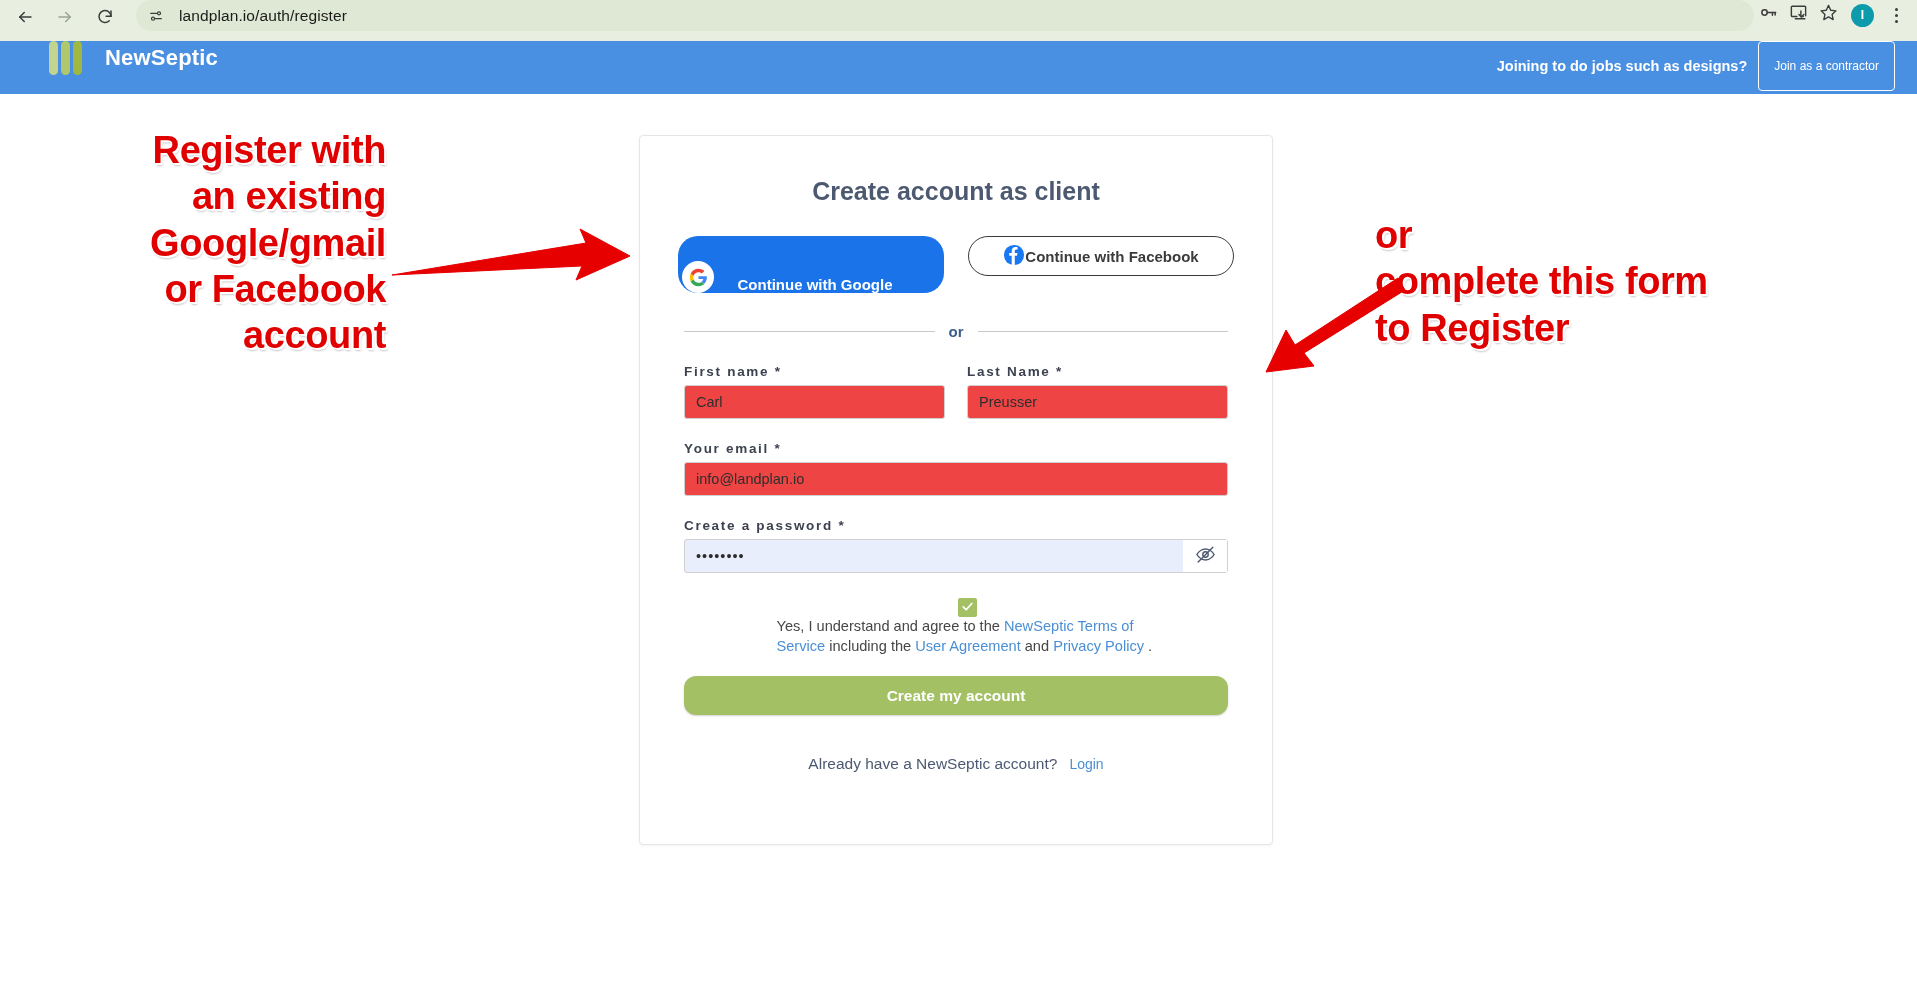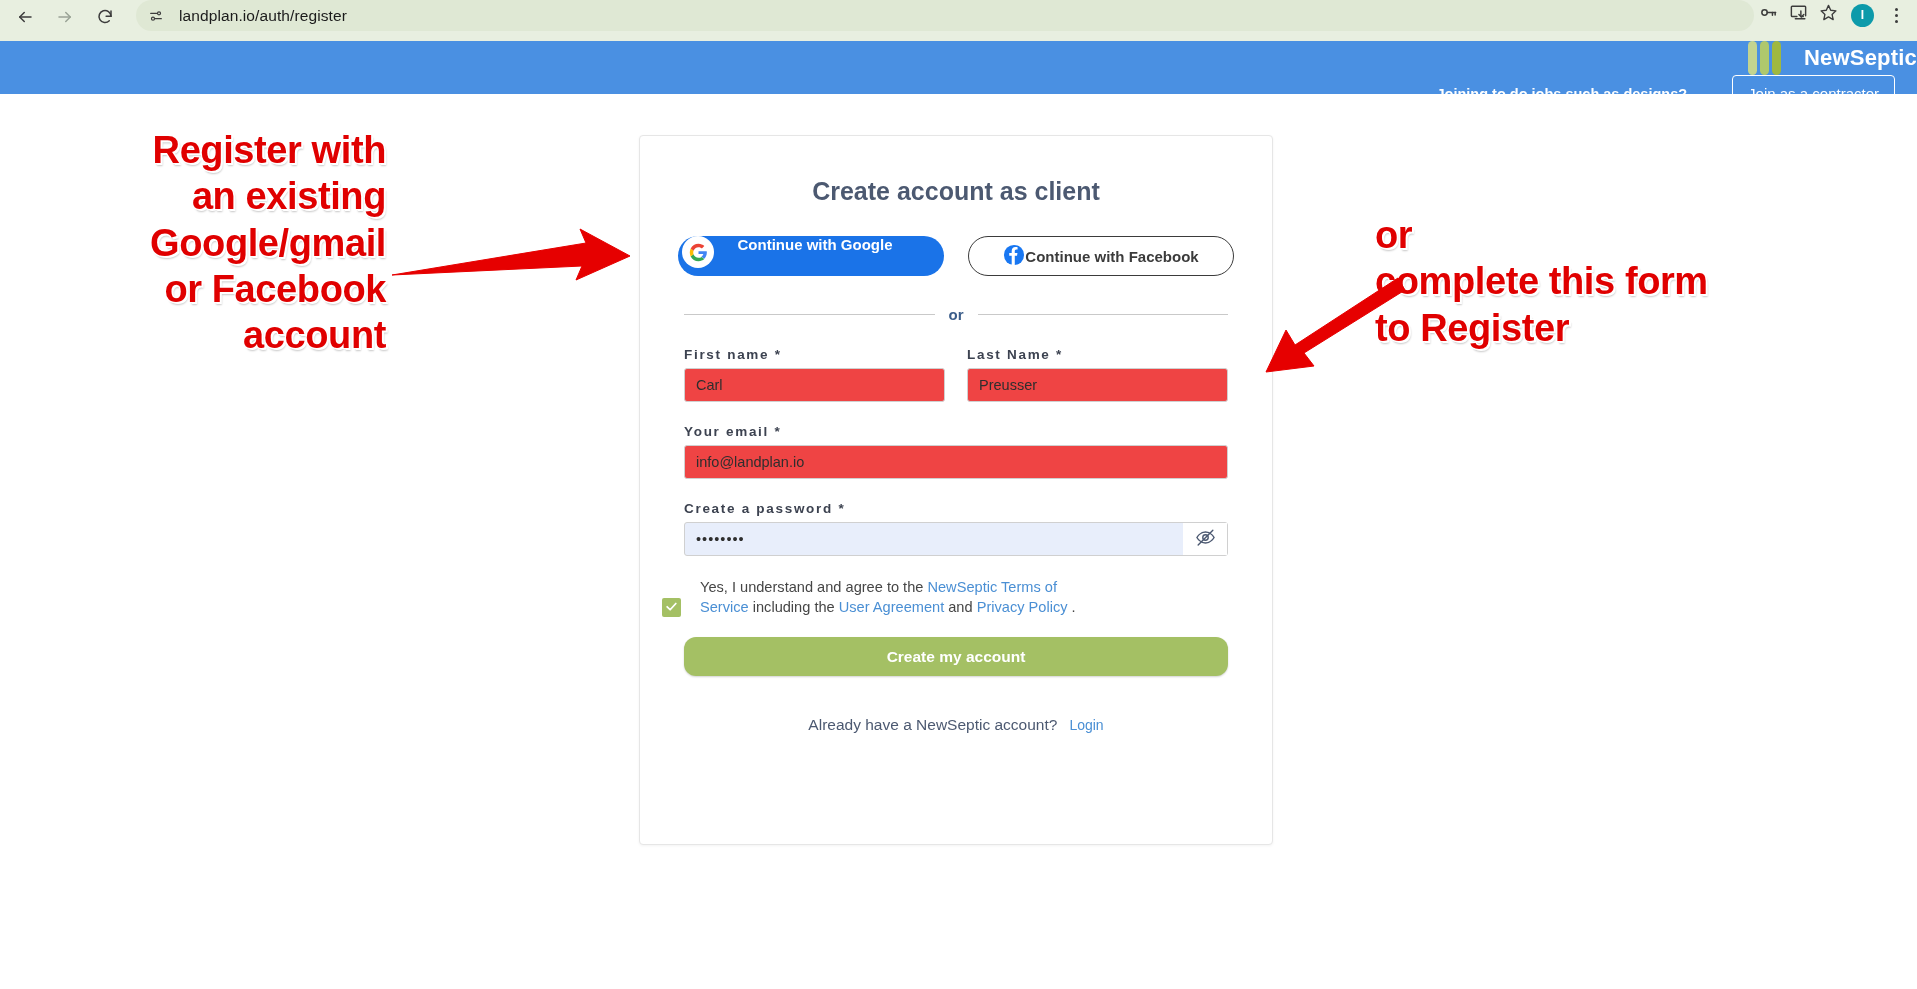--- a/index.html
+++ b/index.html
@@ -76,21 +76,21 @@
   #menu-dots i {
     width: 3px; height: 3px; border-radius: 50%;
     background: #3c3c3c; display: block;
   }
 
   
   #site-header {
     position: absolute; left: 0; top: 41px;
     width: 1917px; height: 53px;
     background: #4a90e2;
-    display: flex; align-items: flex-end; flex-direction: column;
+    display: flex; align-items: flex-start;
   }
   #brand { display: flex; align-items: center; margin-left: 49px; }
   #logo-mark { display: flex; align-items: flex-end; gap: 3px; height: 34px; }
   #logo-mark span { display: block; width: 9px; border-radius: 5px; }
   #logo-mark .bar1 { height: 34px; background: #c3d490; }
   #logo-mark .bar2 { height: 34px; background: #afc86d; }
   #logo-mark .bar3 { height: 34px; background: #9fb83f; }
   #brand-name {
     margin-left: 23px;
     color: #ffffff; font-size: 22px; font-weight: bold;
@@ -100,25 +100,24 @@
     margin-left: auto; margin-right: 22px;
     display: flex; align-items: center;
   }
   #header-prompt {
     color: #ffffff; font-size: 14.5px; font-weight: bold;
     margin-right: 11px;
   }
   #join-contractor-btn {
     border: 1px solid #ffffff; border-radius: 4px;
     color: #ffffff; background: transparent;
-    font-size: 15px;
-    padding: 9px 15px;
+    font-size: 12px;
+    padding: 17px 15px;
     font-family: "Liberation Sans", sans-serif;
     white-space: nowrap;
-    margin-left: 34px;
   }
 
   
   #register-card {
     position: absolute;
     left: 639px; top: 135px;
     width: 634px; height: 710px;
     background: #ffffff;
     border: 1px solid #e6e6e6;
     border-radius: 4px;
@@ -129,24 +128,24 @@
     text-align: center;
     color: #4c5971;
     font-size: 25px; font-weight: bold;
     margin-top: 41px;
   }
   #social-row {
     display: flex; justify-content: center; gap: 24px;
     margin-top: 30px;
   }
   #google-btn {
-    width: 266px; height: 40px;
+    width: 266px; height: 57px;
     background: #1a73e8;
     border-radius: 20px;
-    display: flex; align-items: flex-start;
+    display: flex; align-items: flex-end;
     border: none; padding: 0;
     position: relative;
   }
   #google-g {
     width: 32px; height: 32px; border-radius: 50%;
     background: #ffffff;
     margin-left: 4px;
     display: flex; align-items: center; justify-content: center;
     flex: 0 0 auto;
   }
@@ -205,22 +204,22 @@
   }
   #toggle-password {
     position: absolute; right: 1px; top: 1px;
     width: 44px; height: 32px;
     background: #ffffff;
     border: none;
     display: flex; align-items: center; justify-content: center;
   }
 
   #terms-row {
-    display: flex; align-items: flex-end;
-    margin-top: 8px; padding-left: 22px;
+    display: flex; align-items: center;
+    margin-top: 8px; padding-left: 22px; flex-direction: column;
   }
   #terms-checkbox {
     width: 19px; height: 19px; flex: 0 0 auto;
     background: #a4c064; border-radius: 2px;
     display: flex; align-items: center; justify-content: center;
     margin-top: 3px;
   }
   #terms-text {
     margin-left: 19px;
     color: #464646; font-size: 14.6px; line-height: 1.35;

